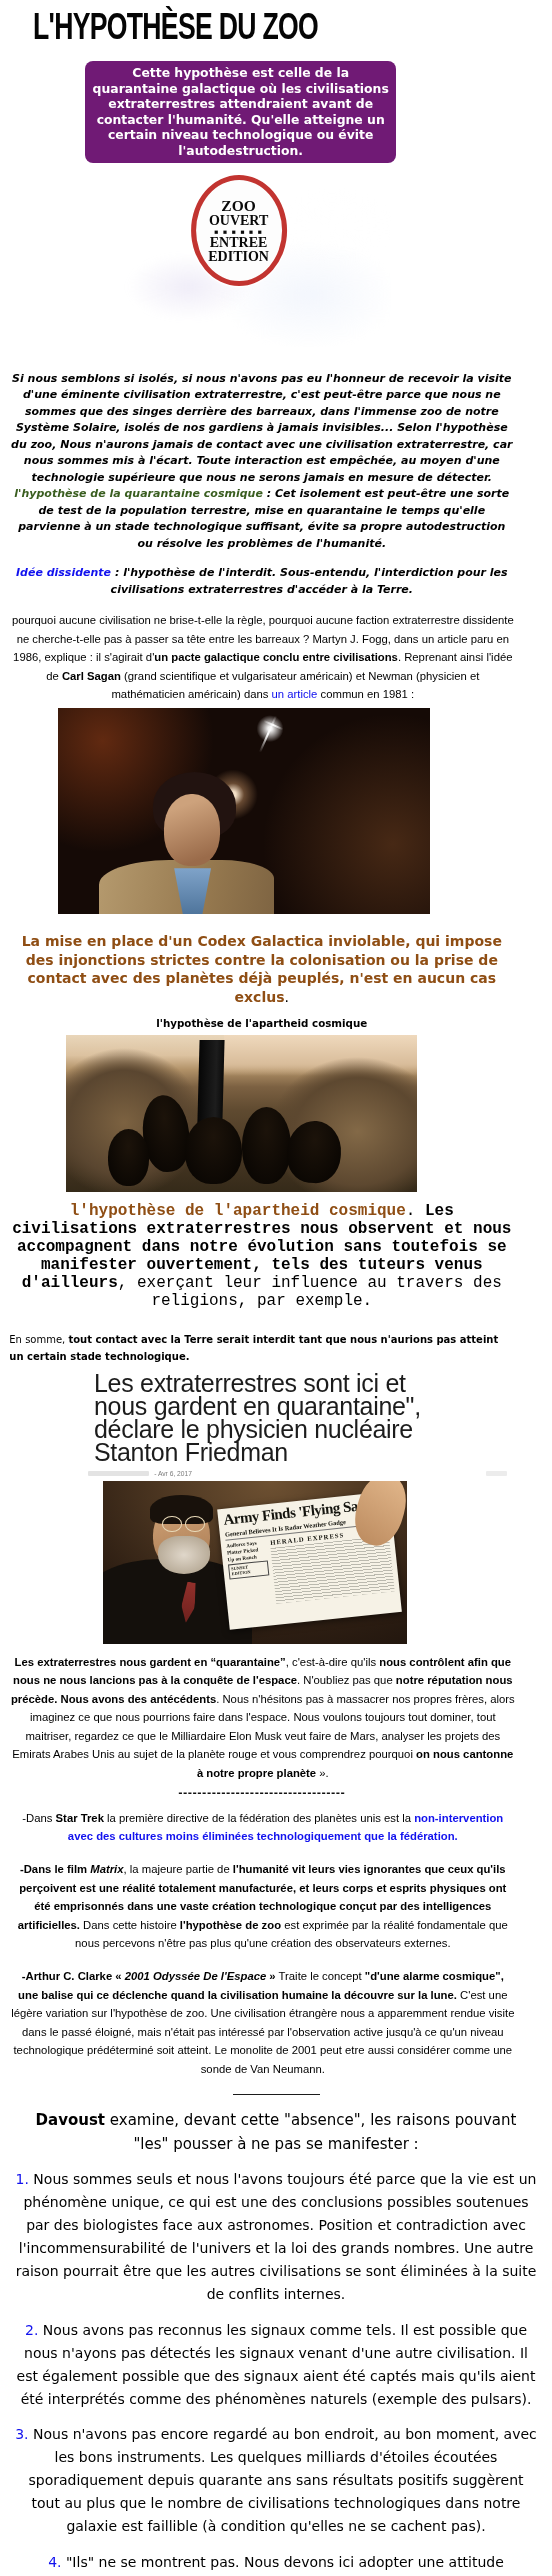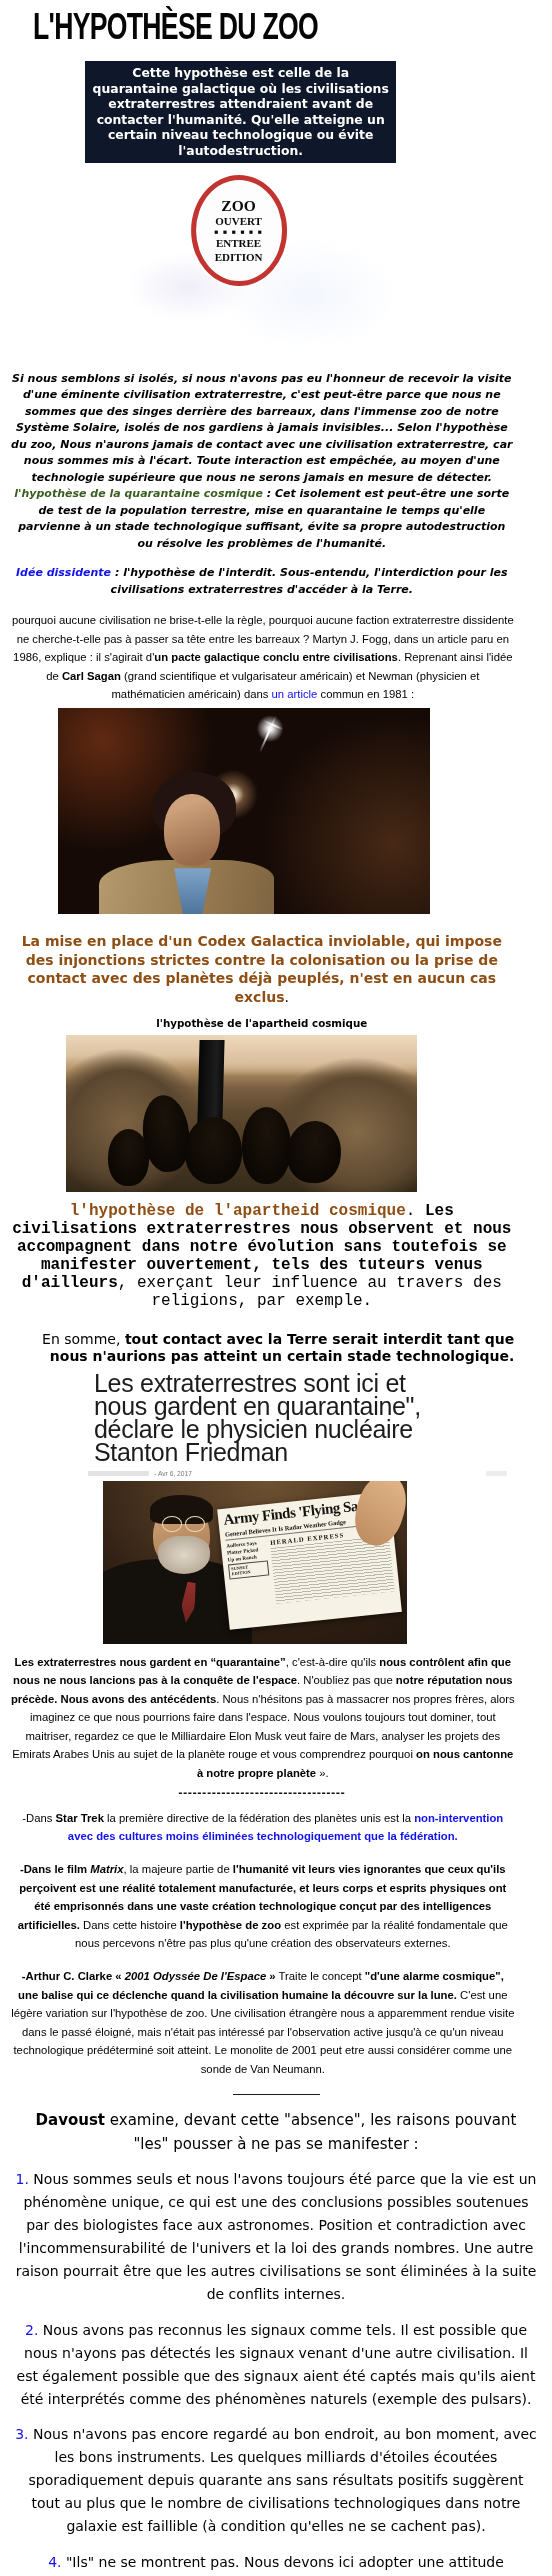--- a/index.html
+++ b/index.html
@@ -19,55 +19,55 @@
   .r-link{color:#0d0dee;font-weight:700;text-decoration:underline;cursor:pointer;}
   .r-linkr{color:#0d0dee;cursor:pointer;text-align:center;}
   
   .title{
     margin:7.2px 0 0 33px;font-size:37px;line-height:40px;font-weight:600;
     letter-spacing:-1px;transform:scaleX(0.72);transform-origin:left center;
     white-space:nowrap;color:#050505;font-family:"Liberation Sans",sans-serif;
   }
   
   .introbox{
-    margin:13.4px 0 0 85px;width:301px;background:#0f172a;color:#fff;
+    margin:13.4px 0 0 85px;width:301px;background:#701a75;color:#fff;
     font-family:"DejaVu Sans",sans-serif;font-weight:700;font-size:12.4px;line-height:15.5px;
-    text-align:center;padding:4.6px 5.2px;
+    text-align:center;padding:4.6px 5.2px;border-radius:8px;
   }
   
   .earth{
     position:relative;margin:4.1px 0 0 90px;width:301px;height:180px;overflow:hidden;
     background:radial-gradient(130% 95% at 72% 118%, #d2d8e6 0%, #a3accane 10%, #9aa4c2 18%, #5d6690 38%, #2c3158 58%, #0b0e26 78%, #020208 100%);
   }
   .earth .cl{position:absolute;border-radius:50%;}
   .earth .cl1{right:-26px;top:10.3px;width:170px;height:98px;background:radial-gradient(closest-side,rgba(255,255,255,.5),rgba(255,255,255,0) 72%);filter:blur(2.6px);}
   .earth .cl2{right:-36px;bottom:-20.6px;width:237px;height:144px;background:radial-gradient(closest-side,rgba(240,244,252,.8),rgba(240,244,252,0) 75%);filter:blur(2.1px);}
   .earth .cl3{left:15.5px;bottom:15.5px;width:165px;height:88px;background:radial-gradient(closest-side,rgba(200,190,230,.28),rgba(200,190,230,0) 75%);filter:blur(3.1px);}
   .earth .beam{position:absolute;left:45%;top:0;width:57px;height:67px;background:linear-gradient(180deg,rgba(255,255,255,.55),rgba(255,255,255,0));clip-path:polygon(38% 0,62% 0,100% 100%,0 100%);}
   .badge{
     position:absolute;left:50%;top:8.2px;transform:translateX(-52%);
     width:86px;height:101px;background:#fdfdfd;border:5.7px solid #c23430;border-radius:50%;
     box-shadow:0 0 0 1.5px rgba(255,255,255,.85),0 0 9.3px rgba(255,255,255,.5);
     display:flex;flex-direction:column;align-items:center;justify-content:center;gap:1.5px;
     font-family:"Liberation Serif",serif;color:#0a0a0a;text-align:center;
   }
   .badge .bz{font-weight:700;font-size:15.5px;line-height:15.5px;}
-  .badge .bo{font-weight:700;font-size:11px;line-height:12.4px;}
+  .badge .bo{font-weight:700;font-size:14px;line-height:12.4px;}
   .badge .bd{font-weight:700;font-size:6.7px;line-height:6.7px;letter-spacing:1.5px;}
   
   .para-bi{
     width:505px;margin:24px 0 0 9.3px;text-align:center;
     font-family:"DejaVu Sans",sans-serif;font-size:11px;line-height:16.5px;font-weight:700;font-style:italic;
   }
   .para-idee{width:505px;margin:11.3px 0 0 9.3px;text-align:center;font-family:"DejaVu Sans",sans-serif;font-size:11px;line-height:17px;font-weight:700;font-style:italic;}
   .para-arial{width:505px;margin:13.4px 0 0 10.3px;text-align:center;font-family:"Liberation Sans",sans-serif;font-size:11.3px;line-height:18.5px;}
   .para-codex{width:505px;margin:18.5px 0 0 9.3px;text-align:center;font-family:"DejaVu Sans",sans-serif;font-size:14px;line-height:18.5px;}
   .caption-apartheid{width:505px;margin:11.3px 0 0 9.3px;text-align:center;font-family:"DejaVu Sans",sans-serif;font-size:10.3px;line-height:12.4px;font-weight:700;}
   .para-verd{width:505px;margin:10.3px 0 0 9.3px;text-align:center;font-family:Liberation Mono, monospace;font-size:16px;line-height:18px;}
-  .para-ensomme{width:505px;margin:20.6px 0 0 9.3px;text-align:right;font-family:"DejaVu Sans",sans-serif;font-size:14px;line-height:17.5px;}
+  .para-ensomme{width:505px;margin:20.6px 0 0 9.3px;text-align:left;font-family:"DejaVu Sans",sans-serif;font-size:10px;line-height:17.5px;}
   
   .headline{
     margin:6.2px 0 0 94px;width:340px;text-align:left;
     font-family:"Liberation Sans",sans-serif;font-weight:400;font-size:25px;line-height:23px;color:#1c1c1c;letter-spacing:-0.3px;
   }
   .dateline{margin:5.2px 0 0 88px;height:8.2px;font-family:"Liberation Sans",sans-serif;font-size:6.7px;color:#7a7a7a;display:flex;align-items:center;gap:5.2px;}
   .redact{display:inline-block;height:4.6px;border-radius:1px;background:#e3e3e3;}
   .redact.rr{background:#ececec;}
   
   .photo{position:relative;overflow:hidden;}

